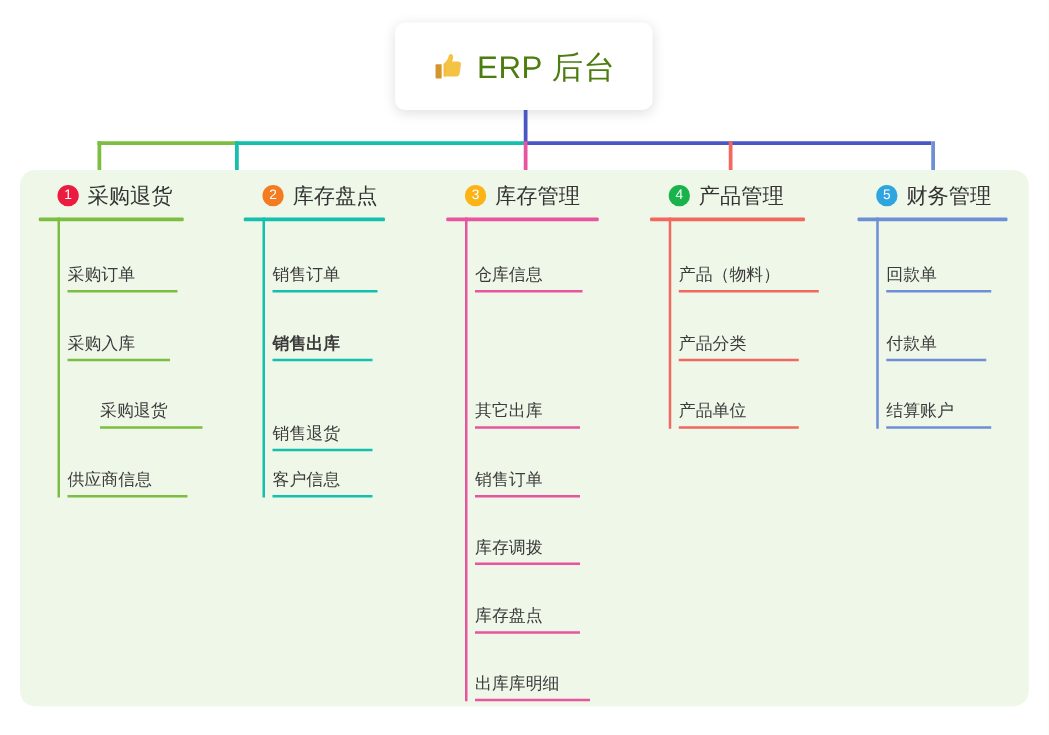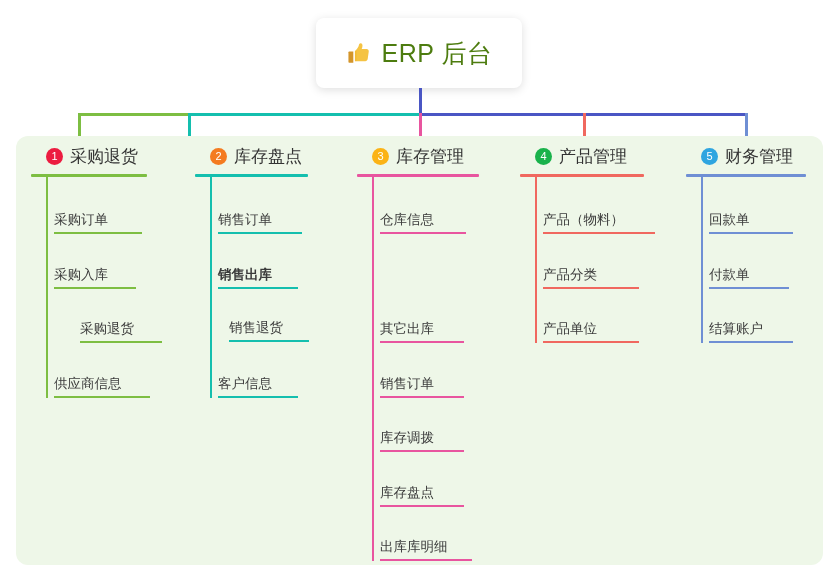--- a/index.html
+++ b/index.html
@@ -132,21 +132,21 @@
           <div class="head-rule" style="left: -1px; top: 38px; width: 113px; background: rgb(20, 191, 174);"></div>
           <div class="spine" style="left: 14px; top: 38px; height: 223.5px; background: rgb(20, 191, 174);"></div>
           <div class="item" style="left: 22px; top: 66px; height: 32px; width: 98px;">
             <span class="item-label">销售订单</span>
             <div class="item-rule" style="width: 84px; background: rgb(20, 191, 174);"></div>
           </div>
           <div class="item" style="left: 22px; top: 120.5px; height: 32px; width: 94px; font-weight: bold;">
             <span class="item-label">销售出库</span>
             <div class="item-rule" style="width: 80px; background: rgb(20, 191, 174);"></div>
           </div>
-          <div class="item" style="left: 22px; top: 174px; height: 32px; width: 94px; margin-left: 11px;">
+          <div class="item" style="left: 22px; top: 193px; height: 32px; width: 94px;">
             <span class="item-label">销售退货</span>
             <div class="item-rule" style="width: 80px; background: rgb(20, 191, 174);"></div>
           </div>
           <div class="item" style="left: 22px; top: 229.5px; height: 32px; width: 94px;">
             <span class="item-label">客户信息</span>
             <div class="item-rule" style="width: 80px; background: rgb(20, 191, 174);"></div>
           </div>
         </div>
         <div class="col" style="left: 341px; width: 142px; height: 429px;">
           <div class="col-head" style="left: 15px;">

